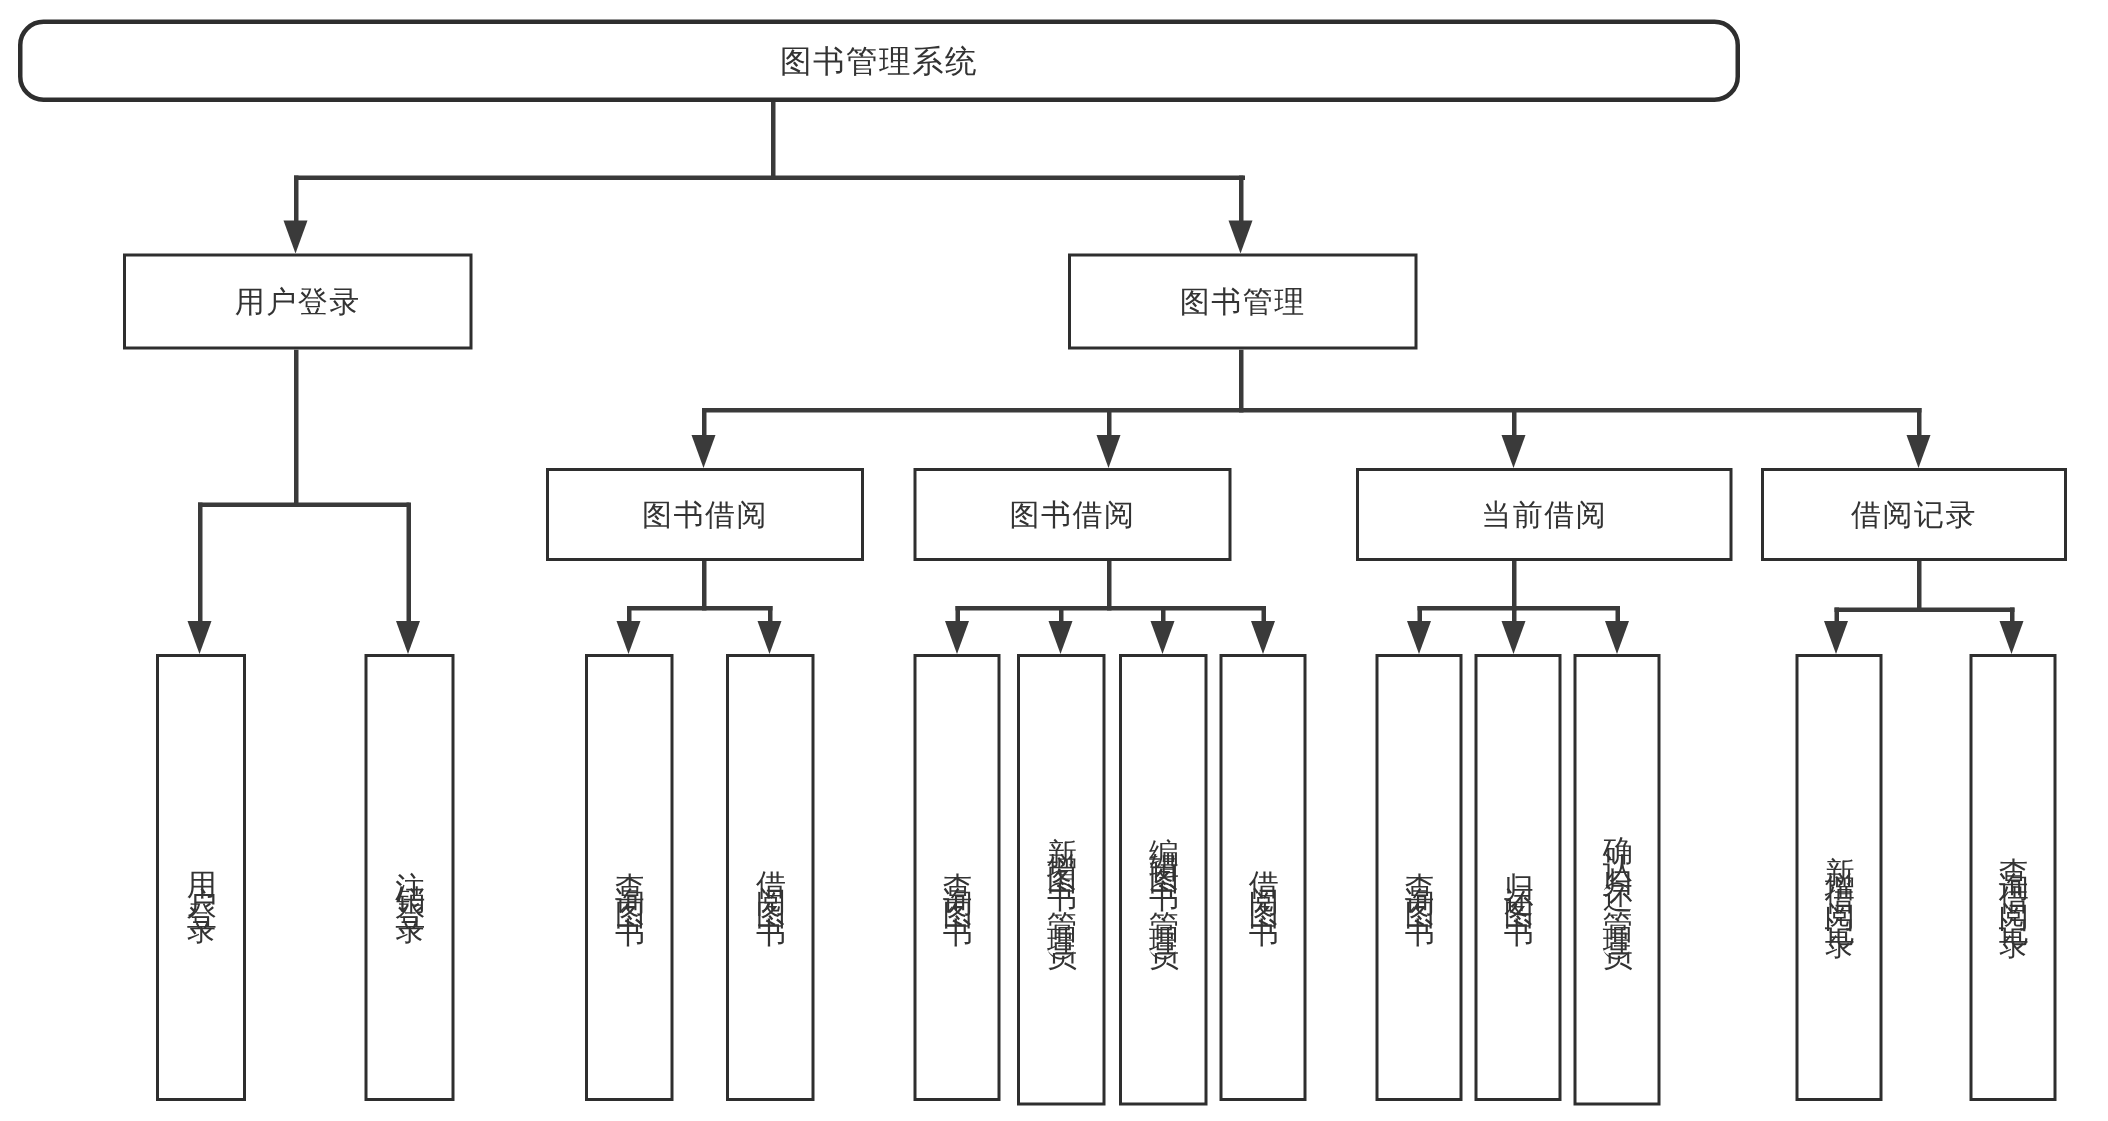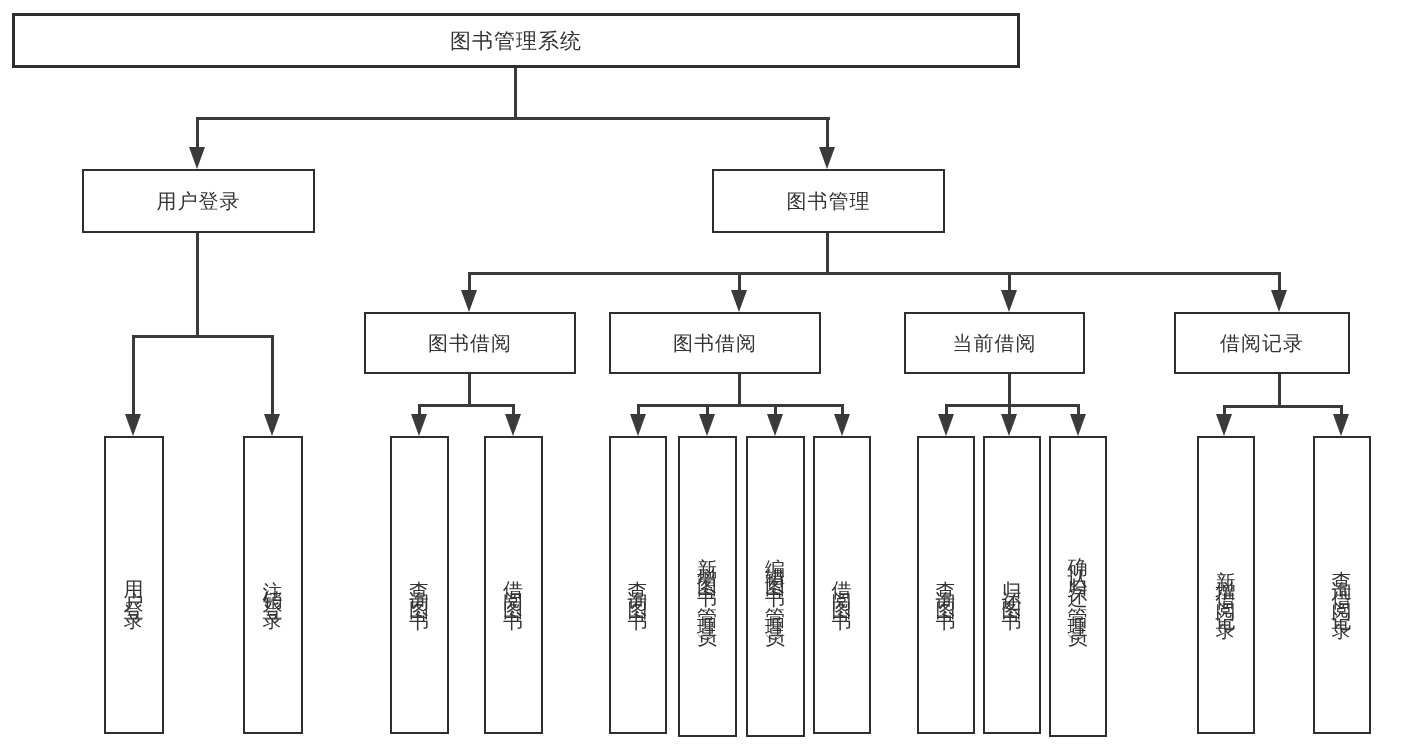--- a/index.html
+++ b/index.html
@@ -118,29 +118,29 @@
   <div class="arrow" style="left:1001px; top:414px;"></div>
   <div class="arrow" style="left:1070px; top:414px;"></div>
 
   <div class="vl" style="left:1278px; top:374px; height:34px;"></div>
   <div class="hl" style="left:1223px; top:405px; width:120px;"></div>
   <div class="vl" style="left:1223px; top:405px; height:13px;"></div>
   <div class="vl" style="left:1340px; top:405px; height:13px;"></div>
   <div class="arrow" style="left:1216px; top:414px;"></div>
   <div class="arrow" style="left:1333px; top:414px;"></div>
 
-  <div class="hbox root" style="left:12px; top:13px; width:1008px; height:55px;">图书管理系统</div>
+  <div class="hbox root" style="left:12px; top:13px; width:1148px; height:55px;border-radius:17px;">图书管理系统</div>
 
   <div class="hbox" style="left:82px; top:169px; width:233px; height:64px;">用户登录</div>
   <div class="hbox" style="left:712px; top:169px; width:233px; height:64px;">图书管理</div>
 
   <div class="hbox" style="left:364px; top:312px; width:212px; height:62px;">图书借阅</div>
   <div class="hbox" style="left:609px; top:312px; width:212px; height:62px;">图书借阅</div>
-  <div class="hbox" style="left:904px; top:312px; width:181px; height:62px;">当前借阅</div>
-  <div class="hbox" style="left:1174px; top:312px; width:176px; height:62px;">借阅记录</div>
+  <div class="hbox" style="left:904px; top:312px; width:251px; height:62px;">当前借阅</div>
+  <div class="hbox" style="left:1174px; top:312px; width:204px; height:62px;">借阅记录</div>
 
   <div class="vbox" style="left:104px; top:436px; width:60px; height:298px;">用户登录</div>
   <div class="vbox" style="left:243px; top:436px; width:60px; height:298px;">注销登录</div>
 
   <div class="vbox" style="left:390px; top:436px; width:59px; height:298px;">查询图书</div>
   <div class="vbox" style="left:484px; top:436px; width:59px; height:298px;">借阅图书</div>
 
   <div class="vbox" style="left:609px; top:436px; width:58px; height:298px;">查询图书</div>
   <div class="vbox" style="left:678px; top:436px; width:59px; height:301px;">新增图书（管理员）</div>
   <div class="vbox" style="left:746px; top:436px; width:59px; height:301px;">编辑图书（管理员）</div>

